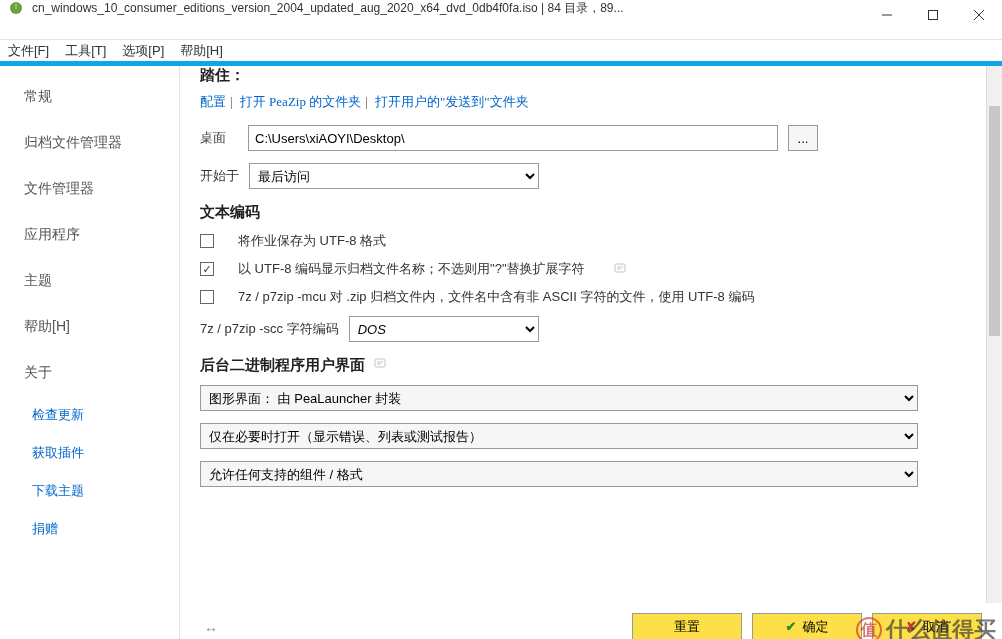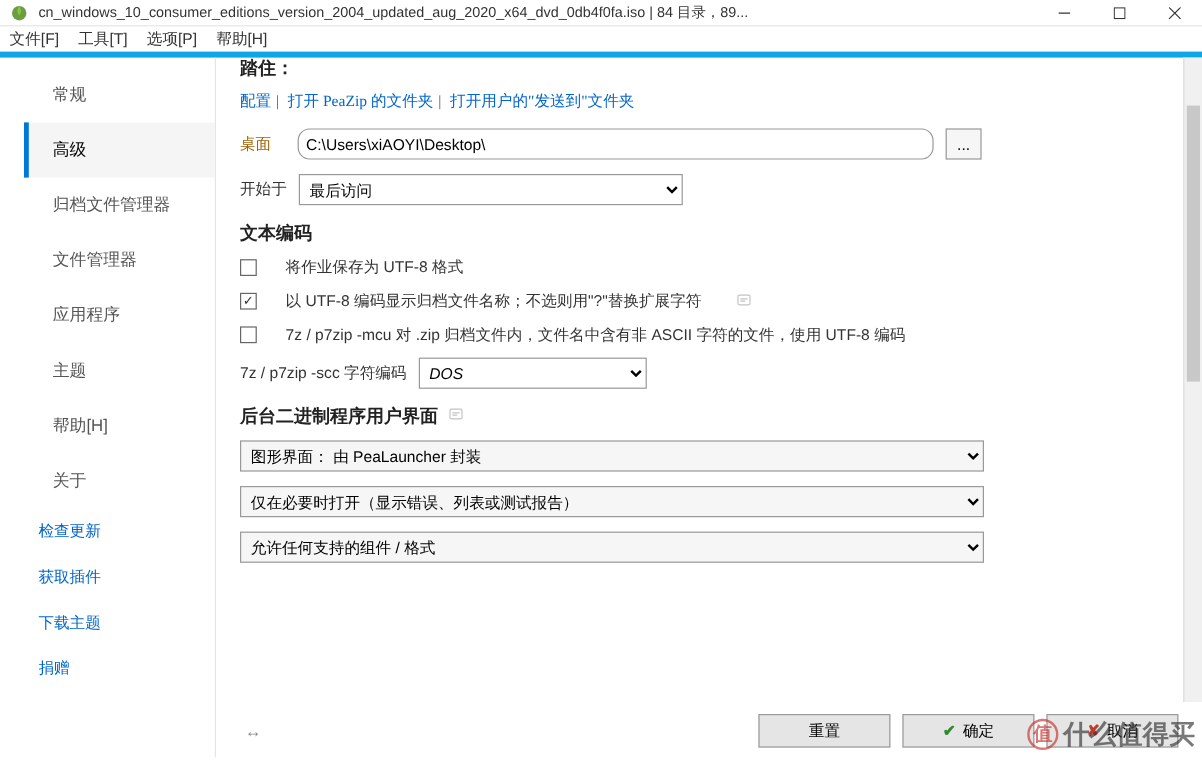--- a/index.html
+++ b/index.html
@@ -1,51 +1,51 @@
 <!DOCTYPE html>
 <html><head>
 <meta charset="utf-8">
 <style>
 * { box-sizing: border-box; margin: 0; padding: 0; }
 body { font-family: "Microsoft YaHei", "Segoe UI", sans-serif; font-size: 13px; color: #333; background: #fff; width: 1002px; height: 639px; overflow: hidden; }
-.titlebar { display: flex; align-items: center; height: 22px; background: #fff; border-bottom: 1px solid #e5e5e5; }
+.titlebar { display: flex; align-items: flex-start; height: 40px; background: #fff; border-bottom: 1px solid #e5e5e5; }
 .titlebar-icon { width: 16px; height: 16px; margin: 0 8px; }
 .titlebar-text { flex: 1; font-size: 12px; color: #333; white-space: nowrap; overflow: hidden; text-overflow: ellipsis; }
 .win-controls { display: flex; }
 .win-btn { width: 46px; height: 30px; display: flex; align-items: center; justify-content: center; color: #333; }
 .menubar { display: flex; align-items: center; height: 26px; padding: 0 8px; gap: 16px; border-bottom: 5px solid #0ea5e9; font-size: 13px; }
 .menubar span { cursor: default; }
 .body-area { display: flex; height: calc(639px - 56px); }
 .sidebar { width: 180px; border-right: 1px solid #e5e5e5; padding-top: 8px; overflow-y: auto; }
-.sidebar-item { padding: 14px 20px; font-size: 14px; color: #555; cursor: pointer; border-left: 4px solid transparent; margin-left: 20px; }
+.sidebar-item { padding: 14px 20px; font-size: 14px; color: #555; cursor: pointer; border-left: 4px solid transparent; }
 .sidebar-item.active { border-left-color: #0078d7; color: #000; font-weight: 500; background: #f5f5f5; }
 .sidebar-link { padding: 10px 32px; font-size: 13px; color: #0066cc; cursor: pointer; }
 .content { flex: 1; display: flex; flex-direction: column; position: relative; }
 .content-scroll { flex: 1; overflow-y: auto; padding: 0 20px 0 20px; }
 .section-title { font-size: 15px; font-weight: bold; color: #222; margin: 14px 0 10px; }
 .link-row { margin: 8px 0 14px; font-size: 13px; font-family: Liberation Serif, serif; }
 .link-row a { color: #0066cc; text-decoration: none; }
 .link-row .sep { color: #555; margin: 0 4px; }
 .field-row { display: flex; align-items: center; margin-bottom: 12px; gap: 10px; }
-.field-label { color: #a16207; font-size: 13px; min-width: 38px; }
+.field-label { color: #404040; font-size: 13px; min-width: 38px; }
 .field-label.plain { color: #333; }
 input[type=text] { height: 26px; border: 1px solid #999; padding: 0 6px; font-size: 13px; font-family: inherit; }
-.path-input { flex: 1; max-width: 530px; border-radius: 10px; }
+.path-input { flex: 1; max-width: 530px; }
 .browse-btn { width: 30px; height: 26px; border: 1px solid #999; background: #f6f6f6; font-size: 13px; cursor: pointer; }
 select { height: 26px; border: 1px solid #999; font-size: 13px; font-family: inherit; padding: 0 4px; background: #fff; }
-.select-med { width: 320px; }
+.select-med { width: 290px; }
 .select-sm { width: 190px; font-style: italic; }
-.select-wide { width: 620px; background: #f6f6f6; }
+.select-wide { width: 718px; background: #f6f6f6; }
 .cb-row { display: flex; align-items: center; margin: 10px 0; font-size: 13px; gap: 24px; }
 .cb { width: 14px; height: 14px; border: 1px solid #666; display: inline-flex; align-items: center; justify-content: center; background: #fff; }
 .cb.checked::after { content: "✓"; font-size: 11px; color: #333; line-height: 1; }
 .hint-icon { width: 14px; height: 14px; display: inline-flex; align-items: center; justify-content: center; margin-left: 4px; opacity: .5; }
 .footer { height: 46px; display: flex; align-items: center; justify-content: flex-end; padding: 0 20px; gap: 10px; border-top: 1px solid transparent; }
 .footer .spacer { flex: 1; display: flex; align-items: center; padding-left: 4px; }
-.btn { height: 28px; min-width: 110px; border: 1px solid #999; background: #e5e5e5; font-size: 13px; font-family: inherit; display: inline-flex; align-items: center; justify-content: center; gap: 6px; cursor: pointer; }
+.btn { height: 28px; min-width: 110px; border: 1px solid #999; background: #fde047; font-size: 13px; font-family: inherit; display: inline-flex; align-items: center; justify-content: center; gap: 6px; cursor: pointer; }
 .check-mark { color: #2e8b2e; font-weight: bold; }
 .x-mark { color: #c0392b; font-weight: bold; }
 .resize-icon { color: #888; font-size: 14px; cursor: ew-resize; }
 .truncated-header { font-size: 15px; font-weight: bold; color: #222; margin-bottom: 2px; }
 .watermark { position: absolute; right: 6px; bottom: 4px; font-size: 22px; font-weight: bold; color: #333; opacity: .65; pointer-events: none; display:flex; align-items:center; gap:4px;}
 .watermark .wm-icon { width:26px; height:26px; border-radius:50%; border:2px solid #c9302c; display:flex; align-items:center; justify-content:center; font-size:16px; color:#c9302c;}
 .scrollbar-fake { position:absolute; right:0; top:0; bottom:46px; width:16px; background:#f0f0f0; border-left:1px solid #ddd;}
 .scrollbar-thumb { position:absolute; left:2px; right:2px; top:40px; height:230px; background:#c8c8c8;}
 </style>
 </head>
@@ -83,21 +83,20 @@
   <span>文件[F]</span>
   <span>工具[T]</span>
   <span>选项[P]</span>
   <span>帮助[H]</span>
 </div>
 
 <div class="body-area">
 
   <div class="sidebar">
     <div class="sidebar-item">常规</div>
-    <div class="sidebar-item active">高级</div>
     <div class="sidebar-item">归档文件管理器</div>
     <div class="sidebar-item">文件管理器</div>
     <div class="sidebar-item">应用程序</div>
     <div class="sidebar-item">主题</div>
     <div class="sidebar-item">帮助[H]</div>
     <div class="sidebar-item">关于</div>
     <div class="sidebar-link">检查更新</div>
     <div class="sidebar-link">获取插件</div>
     <div class="sidebar-link">下载主题</div>
     <div class="sidebar-link">捐赠</div>

